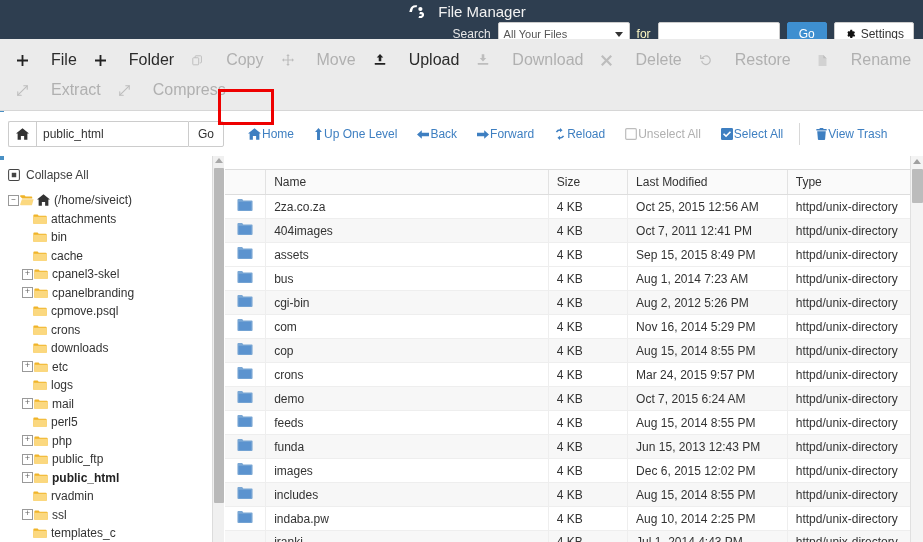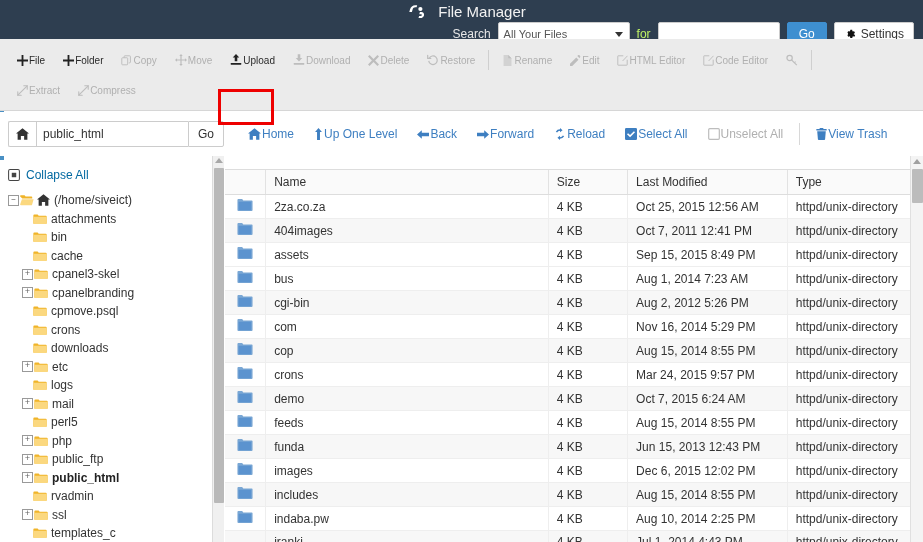--- a/index.html
+++ b/index.html
@@ -43,21 +43,21 @@
     font-size: 11px; color: #555;
     display: flex; align-items: center; padding: 0 5px;
     position: relative;
   }
   .search-select .caret {
     position: absolute; right: 6px; top: 50%; margin-top: -2px;
     width: 0; height: 0;
     border-left: 4px solid transparent; border-right: 4px solid transparent;
     border-top: 5px solid #333;
   }
-  .search-for { color: #bef264; font-size: 12px; }
+  .search-for { color: #fef9c3; font-size: 12px; }
   .search-input {
     width: 122px; height: 24px;
     background: #fff; border: 1px solid #ccc; border-radius: 2px;
     font-size: 11px; padding: 0 5px; color: #555;
     font-family: "Liberation Sans", sans-serif;
   }
   .btn-go {
     height: 24px; padding: 0 11px;
     background: #3e8fd0; border: 1px solid #3e8fd0; border-radius: 2px;
     color: #fff; font-size: 12px; cursor: pointer;
@@ -75,23 +75,23 @@
   
   .toolbar {
     position: absolute; top: 39px; left: 0;
     width: 923px; height: 72px;
     background: #ebebeb;
     border-bottom: 1px solid #d6d6d6;
     padding: 6px 8px 0 8px;
   }
   .tb-row { display: flex; align-items: center; height: 30px; }
   .tb-item {
-    display: flex; align-items: center; gap: 1px;
+    display: flex; align-items: center; gap: 23px;
     padding: 0 9px; height: 26px;
-    font-size: 10px; white-space: nowrap;
+    font-size: 16px; white-space: nowrap;
     position: relative;
     justify-content: center;
   }
   .tb-item.enabled { color: #333; cursor: pointer; font-weight: bold; }
   .tb-item.disabled { color: #b0b0b0; cursor: default; }
   .tb-item.enabled .ic { color: #333; }
   .tb-item.disabled .ic { color: #bdbdbd; }
   .tb-item .lbl { font-weight: normal; }
   .tb-item.enabled .lbl { font-weight: normal; color: #2b2b2b; }
   .tb-sep {
@@ -148,21 +148,21 @@
   
   .sidebar {
     position: absolute; top: 160px; left: 0;
     width: 212px; height: 382px;
     background: #fff;
     overflow: hidden;
     padding: 8px 0 0 8px;
   }
   .collapse-all {
     display: flex; align-items: center; gap: 6px;
-    font-size: 12px; color: #0369a1; margin-bottom: 9px; cursor: pointer;
+    font-size: 12px; color: #404040; margin-bottom: 9px; cursor: pointer;
   }
   .tree { font-size: 12px; color: #333; }
   .tnode {
     display: flex; align-items: center; height: 18.5px;
     white-space: nowrap; position: relative;
   }
   .tnode .toggle {
     width: 11px; height: 11px; flex: 0 0 11px;
     display: flex; align-items: center; justify-content: center;
     font-size: 9px; line-height: 1; color: #666;
@@ -500,35 +500,35 @@
       </div>
       <div class="nav-item blue">
         <span class="ic">
           <svg width="12" height="12" viewBox="0 0 14 14" fill="#3e7fc1">
             <path d="M7 1.4a5.6 5.6 0 00-4.9 2.9l1.5.9A3.9 3.9 0 017 3.1V5l3-2.4L7 0z"></path>
             <path d="M7 12.6a5.6 5.6 0 004.9-2.9l-1.5-.9A3.9 3.9 0 017 10.9V9l-3 2.4L7 14z"></path>
           </svg>
         </span>
         <span>Reload</span>
       </div>
+      <div class="nav-item gray">
+        <span class="ic">
+          <svg width="12" height="12" viewBox="0 0 14 14" fill="none" stroke="#bdbdbd" stroke-width="1.4">
+            <rect x="0.8" y="0.8" width="12.4" height="12.4" rx="1.2"></rect>
+          </svg>
+        </span>
+        <span>Unselect All</span>
+      </div>
       <div class="nav-item blue">
         <span class="ic">
           <svg width="12" height="12" viewBox="0 0 14 14" fill="#3e7fc1">
             <path d="M12.6 0H1.4A1.4 1.4 0 000 1.4v11.2A1.4 1.4 0 001.4 14h11.2a1.4 1.4 0 001.4-1.4V1.4A1.4 1.4 0 0012.6 0zM5.9 10.9L2.3 7.3l1.3-1.3 2.3 2.3 4.5-4.5 1.3 1.3z"></path>
           </svg>
         </span>
         <span>Select All</span>
-      </div>
-      <div class="nav-item gray">
-        <span class="ic">
-          <svg width="12" height="12" viewBox="0 0 14 14" fill="none" stroke="#bdbdbd" stroke-width="1.4">
-            <rect x="0.8" y="0.8" width="12.4" height="12.4" rx="1.2"></rect>
-          </svg>
-        </span>
-        <span>Unselect All</span>
       </div>
 
       <div class="nav-sep"></div>
 
       <div class="nav-item blue">
         <span class="ic">
           <svg width="11" height="12" viewBox="0 0 12 14" fill="#3e7fc1">
             <path d="M4.2 0h3.6l.7 1.2H12v1.6H0V1.2h3.5z"></path>
               <path d="M1 3.8h10l-.8 9.3a1 1 0 01-1 .9H2.8a1 1 0 01-1-.9z"></path>
           </svg>

